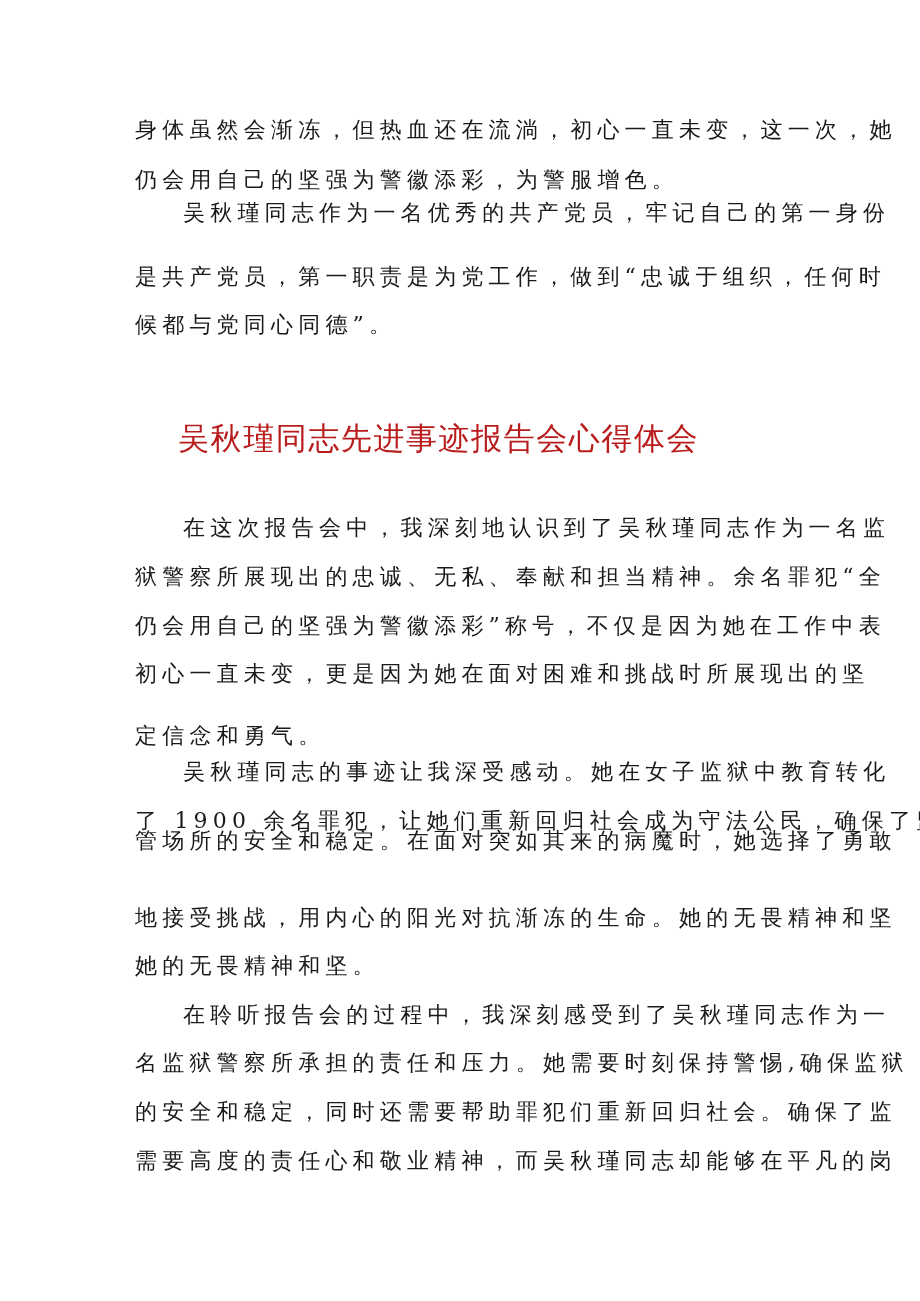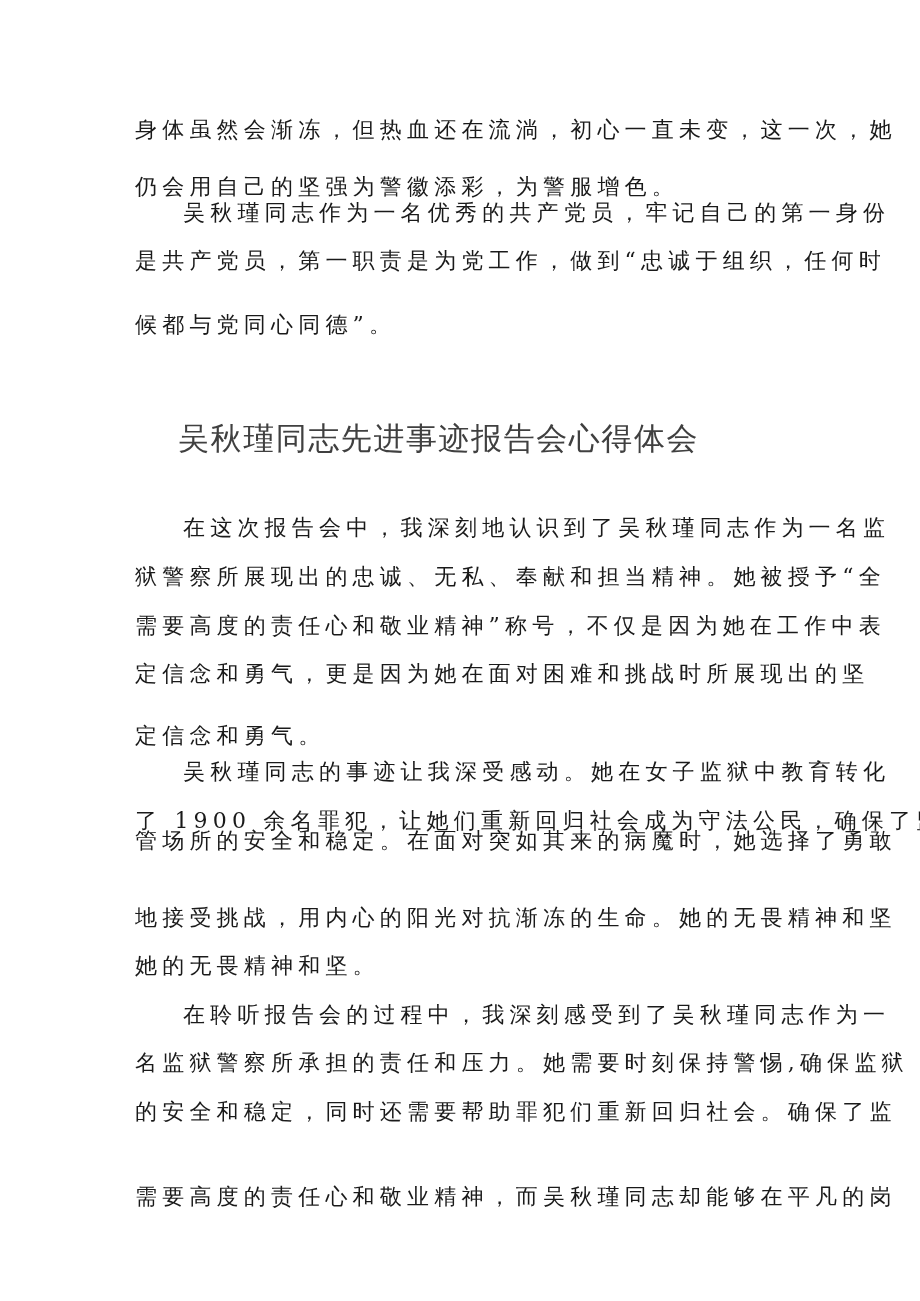--- a/index.html
+++ b/index.html
@@ -48,58 +48,58 @@
       left: 178px;
       width: 520px;
       top: 418px;
       height: 40px;
       font-family: "DejaVu Sans", "Liberation Sans", sans-serif;
       font-size: 31px;
       line-height: 40px;
       white-space: nowrap;
       text-align: justify;
       text-align-last: justify;
-      color: #404040;
+      color: #b91c1c;
       letter-spacing: 0.5px;
     }
   </style>
 </head>
 <body>
 
 <div class="page">
 
   <div>
     <div class="line" style="top:115px">身体虽然会渐冻，但热血还在流淌，初心一直未变，这一次，她</div>
-    <div class="line last" style="top:172px">仍会用自己的坚强为警徽添彩，为警服增色。</div>
+    <div class="line last" style="top:165px">仍会用自己的坚强为警徽添彩，为警服增色。</div>
   </div>
 
   <div>
     <div class="line indent" style="top:198px">吴秋瑾同志作为一名优秀的共产党员，牢记自己的第一身份</div>
-    <div class="line" style="top:246px">是共产党员，第一职责是为党工作，做到“忠诚于组织，任何时</div>
+    <div class="line" style="top:262px">是共产党员，第一职责是为党工作，做到“忠诚于组织，任何时</div>
     <div class="line last" style="top:310px">候都与党同心同德”。</div>
   </div>
 
   <div class="title">吴秋瑾同志先进事迹报告会心得体会</div>
 
   <div>
     <div class="line indent" style="top:513px">在这次报告会中，我深刻地认识到了吴秋瑾同志作为一名监</div>
-    <div class="line" style="top:562px">狱警察所展现出的忠诚、无私、奉献和担当精神。她被授予“全</div>
-    <div class="line" style="top:611px">需要高度的责任心和敬业精神”称号，不仅是因为她在工作中表</div>
-    <div class="line" style="top:659px">定信念和勇气，更是因为她在面对困难和挑战时所展现出的坚</div>
+    <div class="line" style="top:562px">狱警察所展现出的忠诚、无私、奉献和担当精神。余名罪犯“全</div>
+    <div class="line" style="top:611px">仍会用自己的坚强为警徽添彩”称号，不仅是因为她在工作中表</div>
+    <div class="line" style="top:659px">初心一直未变，更是因为她在面对困难和挑战时所展现出的坚</div>
     <div class="line last" style="top:721px">定信念和勇气。</div>
   </div>
 
   <div>
     <div class="line indent" style="top:757px">吴秋瑾同志的事迹让我深受感动。她在女子监狱中教育转化</div>
     <div class="line" style="top:806px">了 1900 余名罪犯，让她们重新回归社会成为守法公民，确保了监</div>
     <div class="line" style="top:826px">管场所的安全和稳定。在面对突如其来的病魔时，她选择了勇敢</div>
     <div class="line" style="top:903px">地接受挑战，用内心的阳光对抗渐冻的生命。她的无畏精神和坚</div>
     <div class="line last" style="top:951px">她的无畏精神和坚。</div>
   </div>
 
   <div>
     <div class="line indent" style="top:1000px">在聆听报告会的过程中，我深刻感受到了吴秋瑾同志作为一</div>
     <div class="line" style="top:1048px">名监狱警察所承担的责任和压力。她需要时刻保持警惕,确保监狱</div>
     <div class="line" style="top:1097px">的安全和稳定，同时还需要帮助罪犯们重新回归社会。确保了监</div>
-    <div class="line" style="top:1182px">需要高度的责任心和敬业精神，而吴秋瑾同志却能够在平凡的岗</div>
+    <div class="line" style="top:1146px">需要高度的责任心和敬业精神，而吴秋瑾同志却能够在平凡的岗</div>
   </div>
 
 </div>
 
 </body></html>

